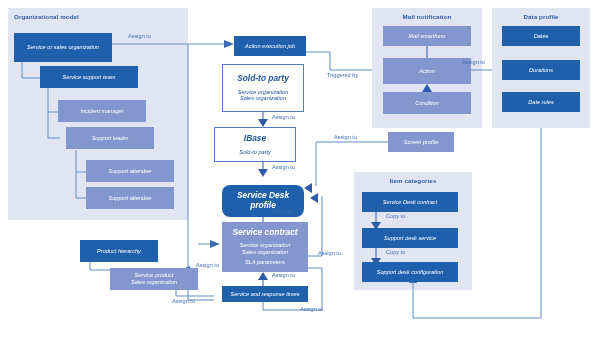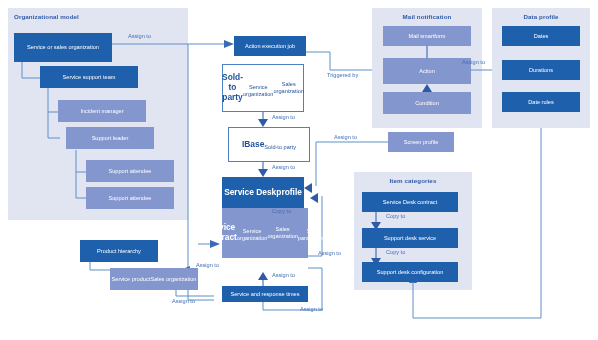--- a/index.html
+++ b/index.html
@@ -3,23 +3,23 @@
 <meta charset="utf-8">
 <style>
   html,body{margin:0;padding:0;background:#ffffff;}
   body{width:598px;height:340px;position:relative;overflow:hidden;
        font-family:"Liberation Sans","DejaVu Sans",sans-serif;
        -webkit-font-smoothing:antialiased;}
   #canvas{position:absolute;left:0;top:0;width:598px;height:340px;}
   .grp{position:absolute;background:#e1e5f2;}
   .grp-title{position:absolute;color:#2e5aa8;font-size:6.2px;font-weight:700;
              text-align:center;letter-spacing:.1px;}
-  .box{position:absolute;display:flex;flex-direction:row;align-items:center;
+  .box{position:absolute;display:flex;flex-direction:column;align-items:center;
        justify-content:center;text-align:center;box-sizing:border-box;
-       line-height:1.18;}
+       line-height:1.18;font-style:italic;}
   .dark{background:#1f60ad;color:#ffffff;}
   .mid{background:#8496ce;color:#ffffff;}
   .white{background:#ffffff;border:1px solid #4f7fc4;color:#1f5299;}
   .b-sm{font-size:5.6px;}
   .b-lg{font-size:8.4px;font-weight:700;}
   .sub{font-size:5.6px;font-weight:400;}
   .lbl{position:absolute;color:#3f6fb5;font-size:5.6px;white-space:nowrap;}
   svg{position:absolute;left:0;top:0;overflow:visible;}
   .ln{stroke:#5f8fc8;stroke-width:1;fill:none;}
   .lnd{stroke:#2e5aa8;stroke-width:1;fill:none;}
@@ -145,31 +145,31 @@
   <div class="box mid b-sm" style="left:86px;top:187px;width:88px;height:22px;">Support attendee</div>
 
   <div class="box dark b-sm" style="left:234px;top:36px;width:72px;height:20px;">Action execution job</div>
 
   <div class="box white" style="left:222px;top:64px;width:82px;height:48px;padding:4px 2px;">
     <div class="b-lg">Sold-to party</div>
     <div class="sub" style="margin-top:5px;">Service organization</div>
     <div class="sub">Sales organization</div>
   </div>
 
-  <div class="box white" style="left:228px;top:127px;width:82px;height:35px;padding:3px 2px;">
+  <div class="box white" style="left:214px;top:127px;width:82px;height:35px;padding:3px 2px;">
     <div class="b-lg">IBase</div>
     <div class="sub" style="margin-top:5px;">Sold-to party</div>
   </div>
 
-  <div class="box dark" style="left:222px;top:177px;width:82px;height:32px;">
+  <div class="box dark" style="left:222px;top:185px;width:82px;height:32px;border-radius:8px;">
     <div class="b-lg">Service Desk</div>
     <div class="b-lg">profile</div>
   </div>
 
-  <div class="box mid" style="left:222px;top:208px;width:86px;height:50px;padding:3px 0;">
+  <div class="box mid" style="left:222px;top:222px;width:86px;height:50px;padding:3px 0;">
     <div class="b-lg">Service contract</div>
     <div class="sub" style="margin-top:4px;">Service organization</div>
     <div class="sub">Sales organization</div>
     <div class="sub" style="margin-top:4px;">SLA parameters</div>
   </div>
 
   <div class="box dark b-sm" style="left:222px;top:286px;width:86px;height:16px;">Service and response times</div>
 
   <div class="box dark b-sm" style="left:80px;top:240px;width:78px;height:22px;">Product hierarchy</div>
 

